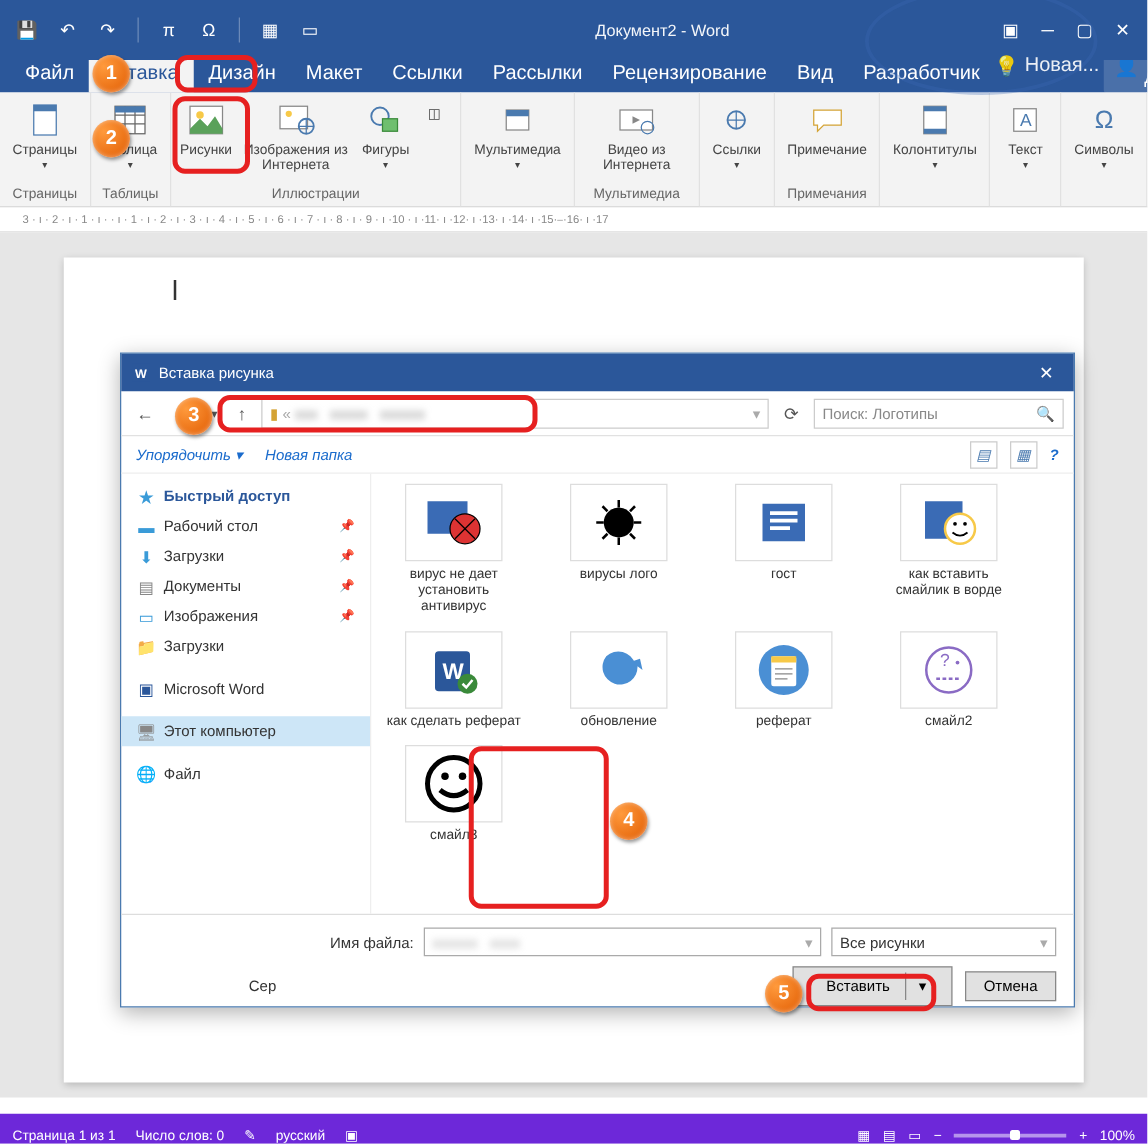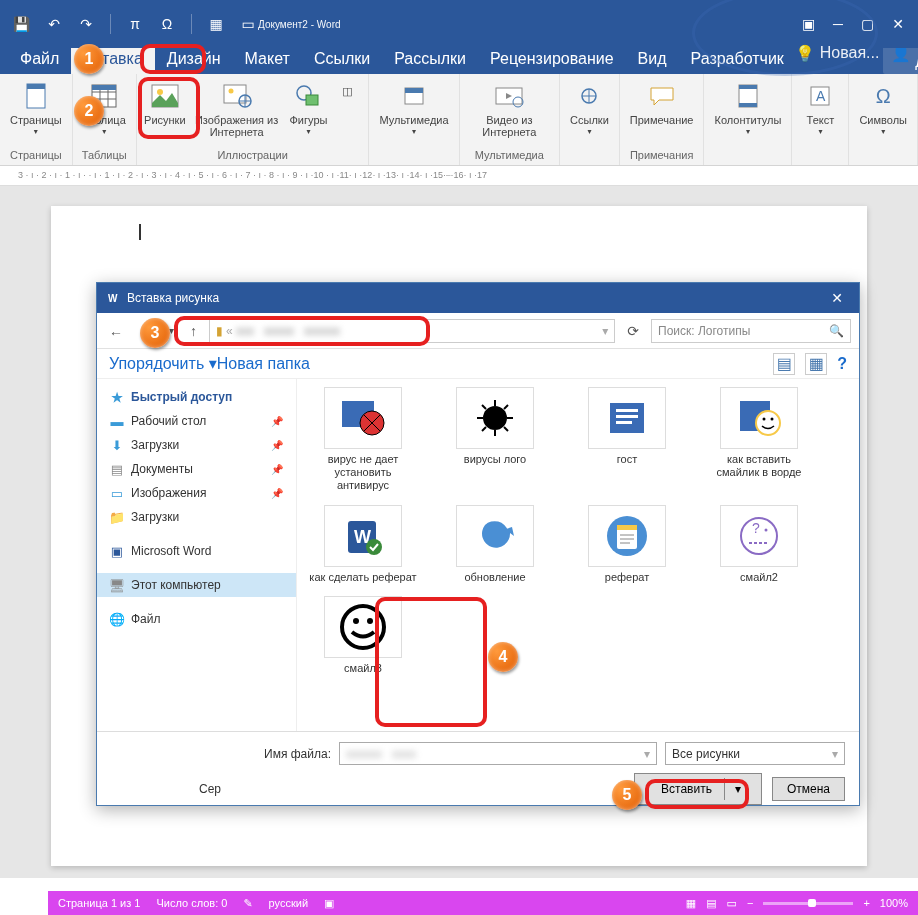--- a/index.html
+++ b/index.html
@@ -4,21 +4,21 @@
 <style>
 * { box-sizing: border-box; margin: 0; padding: 0; }
 body { font-family: "Segoe UI", Tahoma, sans-serif; font-size: 12px; background: #fff; width: 918px; height: 915px; overflow: hidden; position: relative; }
 
 
 .titlebar { background: linear-gradient(#2b579a,#2b579a); height: 48px; display: flex; align-items: center; padding: 0 4px; color: #fff; position: relative; }
 .titlebar::after { content:""; position:absolute; right:40px; top:-10px; width:180px; height:80px; border:3px solid #3a6bb5; border-radius:50%; opacity:.3; pointer-events:none;}
 .qat { display: flex; gap: 12px; align-items: center; padding-left: 8px; }
 .qat-item { width: 20px; height: 20px; display: flex; align-items: center; justify-content: center; font-size: 14px; cursor: pointer; }
 .qat-sep { width: 1px; height: 20px; background: rgba(255,255,255,.3); margin: 0 2px; }
-.title-center { flex: 1; font-size: 10px; opacity: .95; }
+.title-center { flex: 1; text-align: center; font-size: 13px; opacity: .95; }
 .winbtns { display: flex; gap: 18px; padding-right: 10px; font-size: 14px; }
 
 
 .ribbon-tabs { background: #2b579a; height: 26px; display: flex; align-items: flex-end; color: #fff; padding-left: 8px; font-size: 16px; }
 .ribbon-tab { padding: 5px 12px 6px; cursor: pointer; }
 .ribbon-tab.active { background: #f3f3f3; color: #2b579a; }
 .ribbon-right { margin-left: auto; display: flex; align-items: center; gap: 4px; padding-right: 10px; }
 .ribbon-right .help { display: flex; align-items: center; gap: 4px; opacity: .9; }
 .share-btn { display: flex; align-items: center; gap: 4px; background: rgba(255,255,255,.15); padding: 3px 8px; border-radius: 2px; }
 
@@ -42,21 +42,21 @@
 
 
 .dialog { position: absolute; top: 282px; left: 96px; width: 764px; height: 524px; background: #fff; border: 1px solid #4a7aaf; box-shadow: 0 4px 16px rgba(0,0,0,.3); }
 .dlg-title { background: #2b579a; color: #fff; height: 30px; display: flex; align-items: center; padding: 0 8px; font-size: 12px; }
 .dlg-title-icon { width: 16px; height: 16px; margin-right: 6px; display: flex; align-items: center; justify-content: center; }
 .dlg-close { margin-left: auto; font-size: 14px; cursor: pointer; padding: 2px 8px; }
 .dlg-nav { height: 36px; display: flex; align-items: center; padding: 0 8px; gap: 8px; border-bottom: 1px solid #e1e1e1; color: #555; }
 .navbtn { cursor: pointer; padding: 2px 4px; font-size: 14px; }
 .addrbar { flex: 1; border: 1px solid #ccc; height: 24px; display: flex; align-items: center; padding: 0 6px; background: #fff; font-size: 12px; color: #aaa; }
 .searchbox { width: 200px; border: 1px solid #ccc; height: 24px; display: flex; align-items: center; padding: 0 6px; color: #888; font-size: 12px; }
-.dlg-toolbar { height: 30px; display: flex; align-items: center; padding: 0 12px; border-bottom: 1px solid #eee; font-size: 16px; }
+.dlg-toolbar { height: 30px; display: flex; align-items: center; padding: 0 12px; gap: 18px; border-bottom: 1px solid #eee; font-size: 12px; font-style: italic; }
 .dlg-toolbar .link { color: #1a6bcc; cursor: pointer; }
 .dlg-toolbar-right { margin-left: auto; display: flex; gap: 10px; align-items: center; }
 .viewbtn { width: 22px; height: 22px; border: 1px solid #ccc; display: flex; align-items: center; justify-content: center; cursor: pointer; }
 
 .dlg-body { display: flex; height: 352px; }
 .sidebar { width: 200px; border-right: 1px solid #eee; padding: 6px 0; font-size: 12px; overflow-y: auto; }
 .side-item { display: flex; align-items: center; gap: 6px; padding: 4px 12px; cursor: pointer; color: #333; }
 .side-item.selected { background: #cde6f7; }
 .side-item .sicon { width: 16px; height: 16px; display: flex; align-items: center; justify-content: center; font-size: 13px; }
 .side-group { font-weight: 600; color: #2b579a; }
@@ -73,21 +73,21 @@
 .footer-row label { font-size: 12px; color: #333; text-align: right; }
 .combo { border: 1px solid #aaa; height: 23px; flex: 1; background: #fff; display: flex; align-items: center; padding: 0 6px; font-size: 12px; color: #aaa; }
 .combo .arrow { margin-left: auto; }
 .footer-btns { display: flex; justify-content: flex-end; gap: 10px; align-items: center; }
 .btn { border: 1px solid #888; background: #e1e1e1; padding: 4px 14px; font-size: 12px; cursor: pointer; display: flex; align-items: center; gap: 4px; }
 .btn-split { display: flex; }
 .btn-split .main { border-right: 1px solid #888; padding: 4px 12px; }
 .btn-split .dd { padding: 4px 6px; }
 
 
-.statusbar { position: absolute; bottom: 0; left: 0; right: 0; height: 24px; background: #d946ef; color: #fff; display: flex; align-items: center; font-size: 11px; padding: 0 10px; gap: 16px; margin-left: 48px; }
+.statusbar { position: absolute; bottom: 0; left: 0; right: 0; height: 24px; background: #6d28d9; color: #fff; display: flex; align-items: flex-end; font-size: 11px; padding: 0 10px; gap: 16px; }
 .statusbar .right { margin-left: auto; display: flex; align-items: center; gap: 10px; }
 .zoomslider { width: 90px; height: 3px; background: rgba(255,255,255,.5); position: relative; }
 .zoomslider::after { content:""; position:absolute; left:50%; top:-3px; width:8px; height:8px; background:#fff; border-radius:2px; }
 
 
 .hl { position: absolute; border: 4px solid #e62020; border-radius: 10px; pointer-events: none; z-index: 100; }
 .marker { position: absolute; width: 30px; height: 30px; border-radius: 50%; background: radial-gradient(circle at 30% 30%, #ff9a3c, #e05a00); color: #fff; font-weight: bold; font-size: 16px; display: flex; align-items: center; justify-content: center; box-shadow: 1px 2px 3px rgba(0,0,0,.4), inset 0 0 4px rgba(255,255,255,.5); z-index: 110; }
 </style>
 </head>
 <body>

